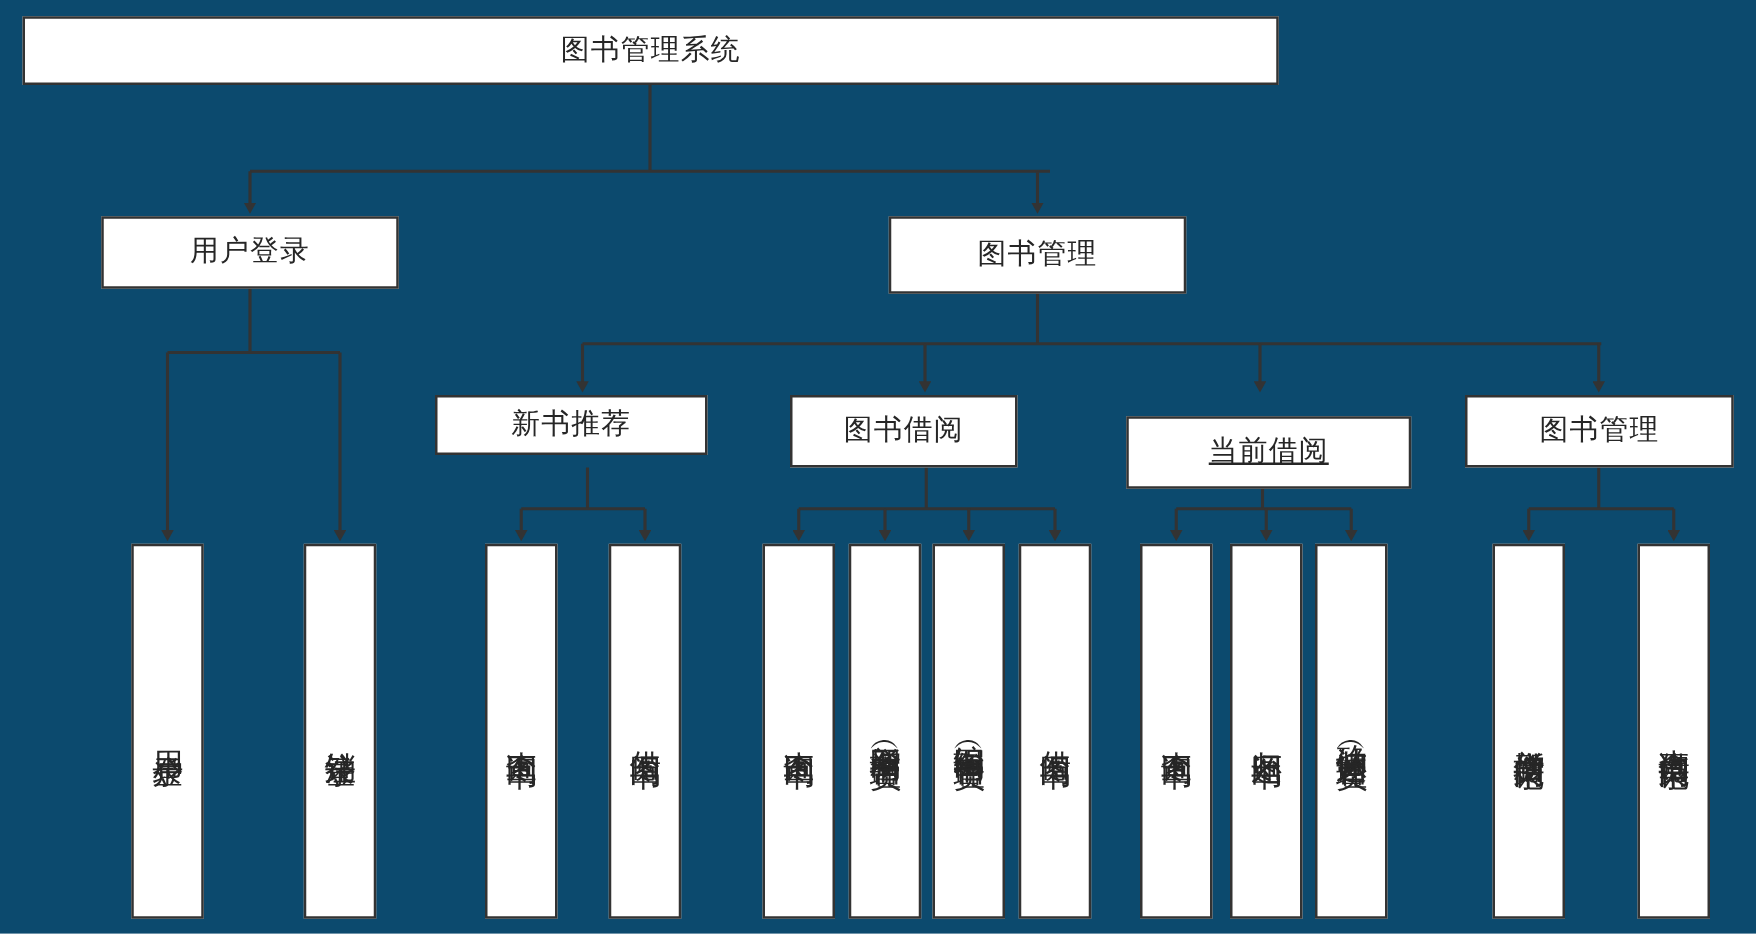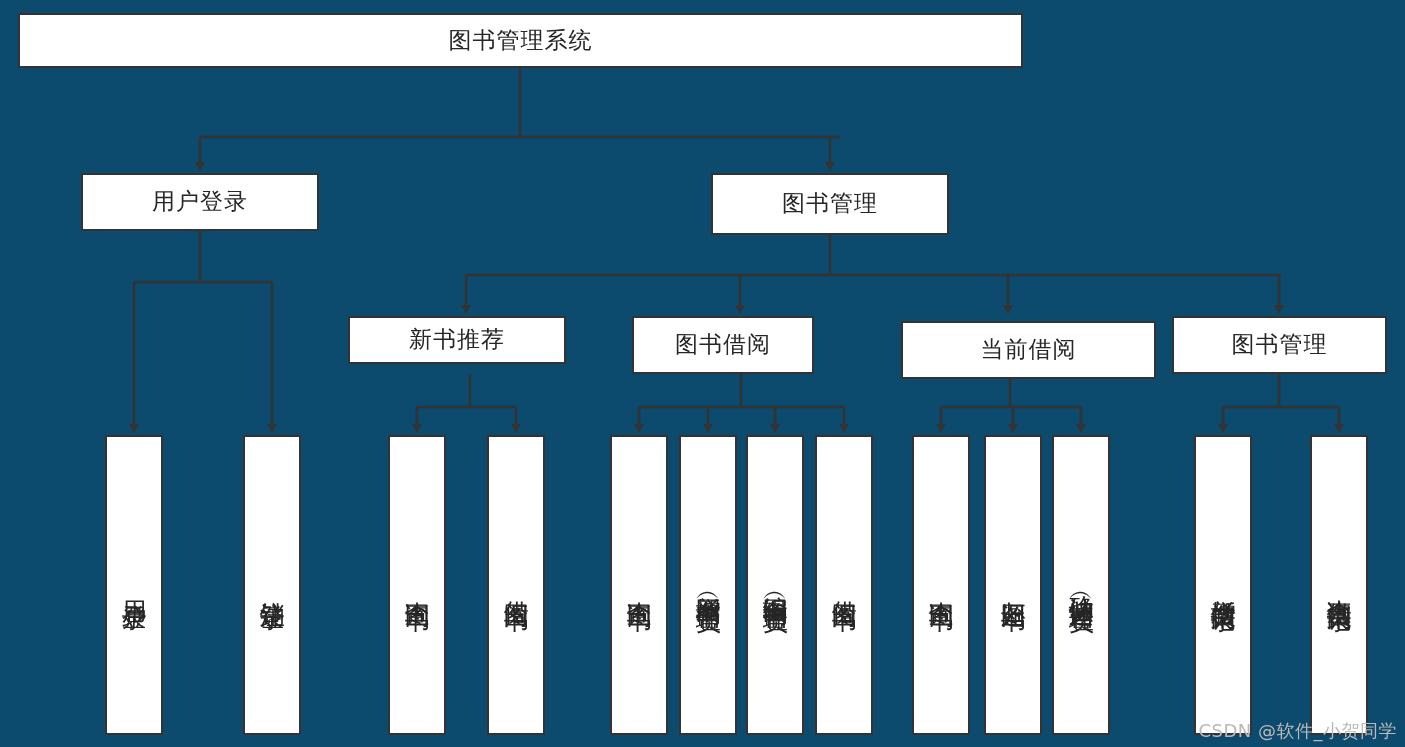--- a/index.html
+++ b/index.html
@@ -148,21 +148,21 @@
   </div>
 
   <div class="node node-horizontal" style="left:348px; top:316px; width:218px; height:48px;align-items:center;">
     <span>新书推荐</span>
   </div>
 
   <div class="node node-horizontal" style="left:632px; top:316px; width:182px; height:58px;">
     <span>图书借阅</span>
   </div>
 
-  <div class="node node-horizontal" style="left:901px; top:321px; width:255px; height:58px;">
+  <div class="node node-horizontal" style="left:901px; top:333px; width:228px; height:58px;text-decoration:underline;">
     <span>当前借阅</span>
   </div>
 
   <div class="node node-horizontal" style="left:1172px; top:316px; width:215px; height:58px;">
     <span>图书管理</span>
   </div>
 
   <div class="node node-vertical" style="left:105px; top:435px; width:58px; height:300px;">
     <span class="vlabel">用户登录</span>
   </div>
@@ -208,15 +208,14 @@
   </div>
 
   <div class="node node-vertical" style="left:1194px; top:435px; width:58px; height:300px;">
     <span class="vlabel">新增借阅记录</span>
   </div>
 
   <div class="node node-vertical" style="left:1310px; top:435px; width:58px; height:300px;">
     <span class="vlabel">查询借阅记录</span>
   </div>
 
-  <div class="watermark">CSDN @软件_小贺同学</div>
 
 </div>
 
 </body></html>

